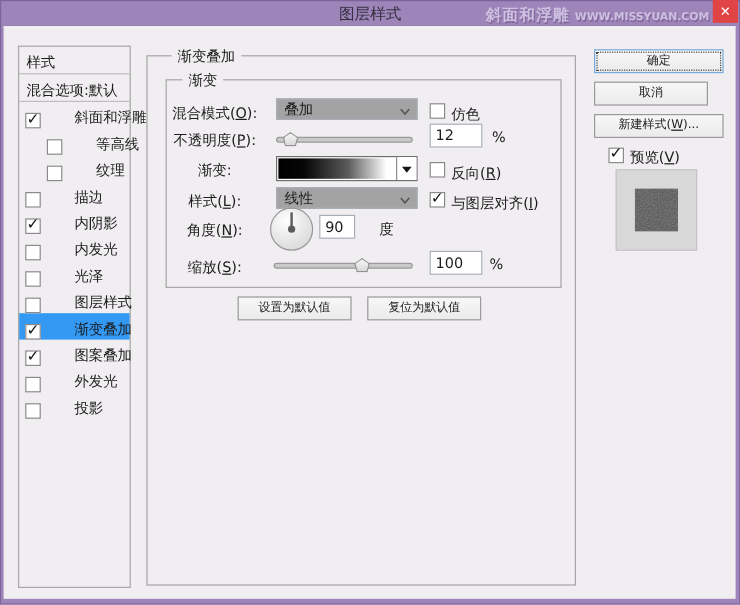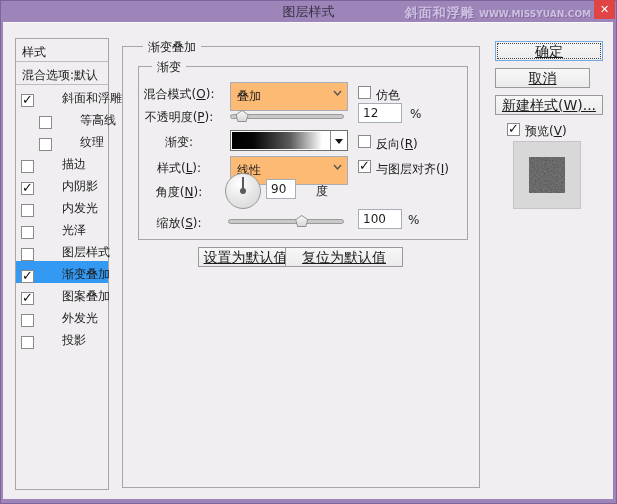--- a/index.html
+++ b/index.html
@@ -43,21 +43,21 @@
   
   .flabel{position:absolute;left:134px;width:90px;text-align:center;white-space:nowrap;}
   .mn{text-decoration:underline;}
   .lbl-blend{top:86px;}
   .lbl-opacity{top:109px;}
   .lbl-gradient{top:134px;}
   .lbl-style{top:160px;}
   .lbl-angle{top:184px;}
   .lbl-scale{top:215px;}
   
-  .combo{position:absolute;left:230px;width:118px;height:29px;box-sizing:border-box;background:#fdba74;
+  .combo{position:absolute;left:230px;width:118px;height:18px;box-sizing:border-box;background:#a3a3a3;
          border:1px solid #a8adb5;display:flex;align-items:center;padding-left:6px;cursor:default;}
   .combo-blend{top:82px;}
   .combo-style{top:156px;}
   .combo .chev{position:absolute;right:5px;top:7px;}
   
   .slider{position:absolute;height:12px;}
   .slider .track{position:absolute;left:0;right:0;top:4px;height:3px;background:#c9c9c9;
                  border:1px solid #9a9a9a;border-radius:3px;}
   .slider .thumb{position:absolute;top:0;width:13px;height:12px;margin-left:-7px;
                  clip-path:polygon(50% 0,100% 38%,84% 100%,16% 100%,0 38%);background:#909090;}
@@ -97,24 +97,24 @@
   .cb-reverse{left:358px;top:135px;}
   .cb-align{left:358px;top:160px;}
   .cb-preview{left:507px;top:123px;}
   .cblabel{position:absolute;white-space:nowrap;}
   .l-dither{left:376px;top:87px;}
   .l-reverse{left:376px;top:136px;}
   .l-align{left:376px;top:161px;}
   .l-preview{left:525px;top:123px;}
   
   .btn{position:absolute;height:20px;box-sizing:border-box;background:linear-gradient(#f7f7f7,#ebebeb);
-       border:1px solid #9a9a9a;text-align:center;line-height:18px;font-size:14px;cursor:pointer;
-       white-space:nowrap;text-decoration:underline;}
+       border:1px solid #9a9a9a;text-align:center;line-height:18px;font-size:10px;cursor:pointer;
+       white-space:nowrap;}
   .btn-setdef{left:198px;top:247px;width:95px;}
-  .btn-resetdef{left:285px;top:247px;width:118px;}
+  .btn-resetdef{left:306px;top:247px;width:95px;}
   .btn-ok{left:495px;top:41px;width:108px;border-color:#76a9dd;}
   .btn-ok::after{content:"";position:absolute;left:1px;top:1px;right:1px;bottom:1px;border:1px dotted #444;}
   .btn-cancel{left:495px;top:68px;width:95px;}
   .btn-newstyle{left:495px;top:95px;width:108px;}
   
   .pvbox{position:absolute;left:513px;top:141px;width:68px;height:68px;background:#d9d8d9;
          border:1px solid #c6c3c6;box-sizing:border-box;}
   .pvpattern{position:absolute;left:15px;top:15px;width:36px;height:36px;}
 </style>
 </head>

